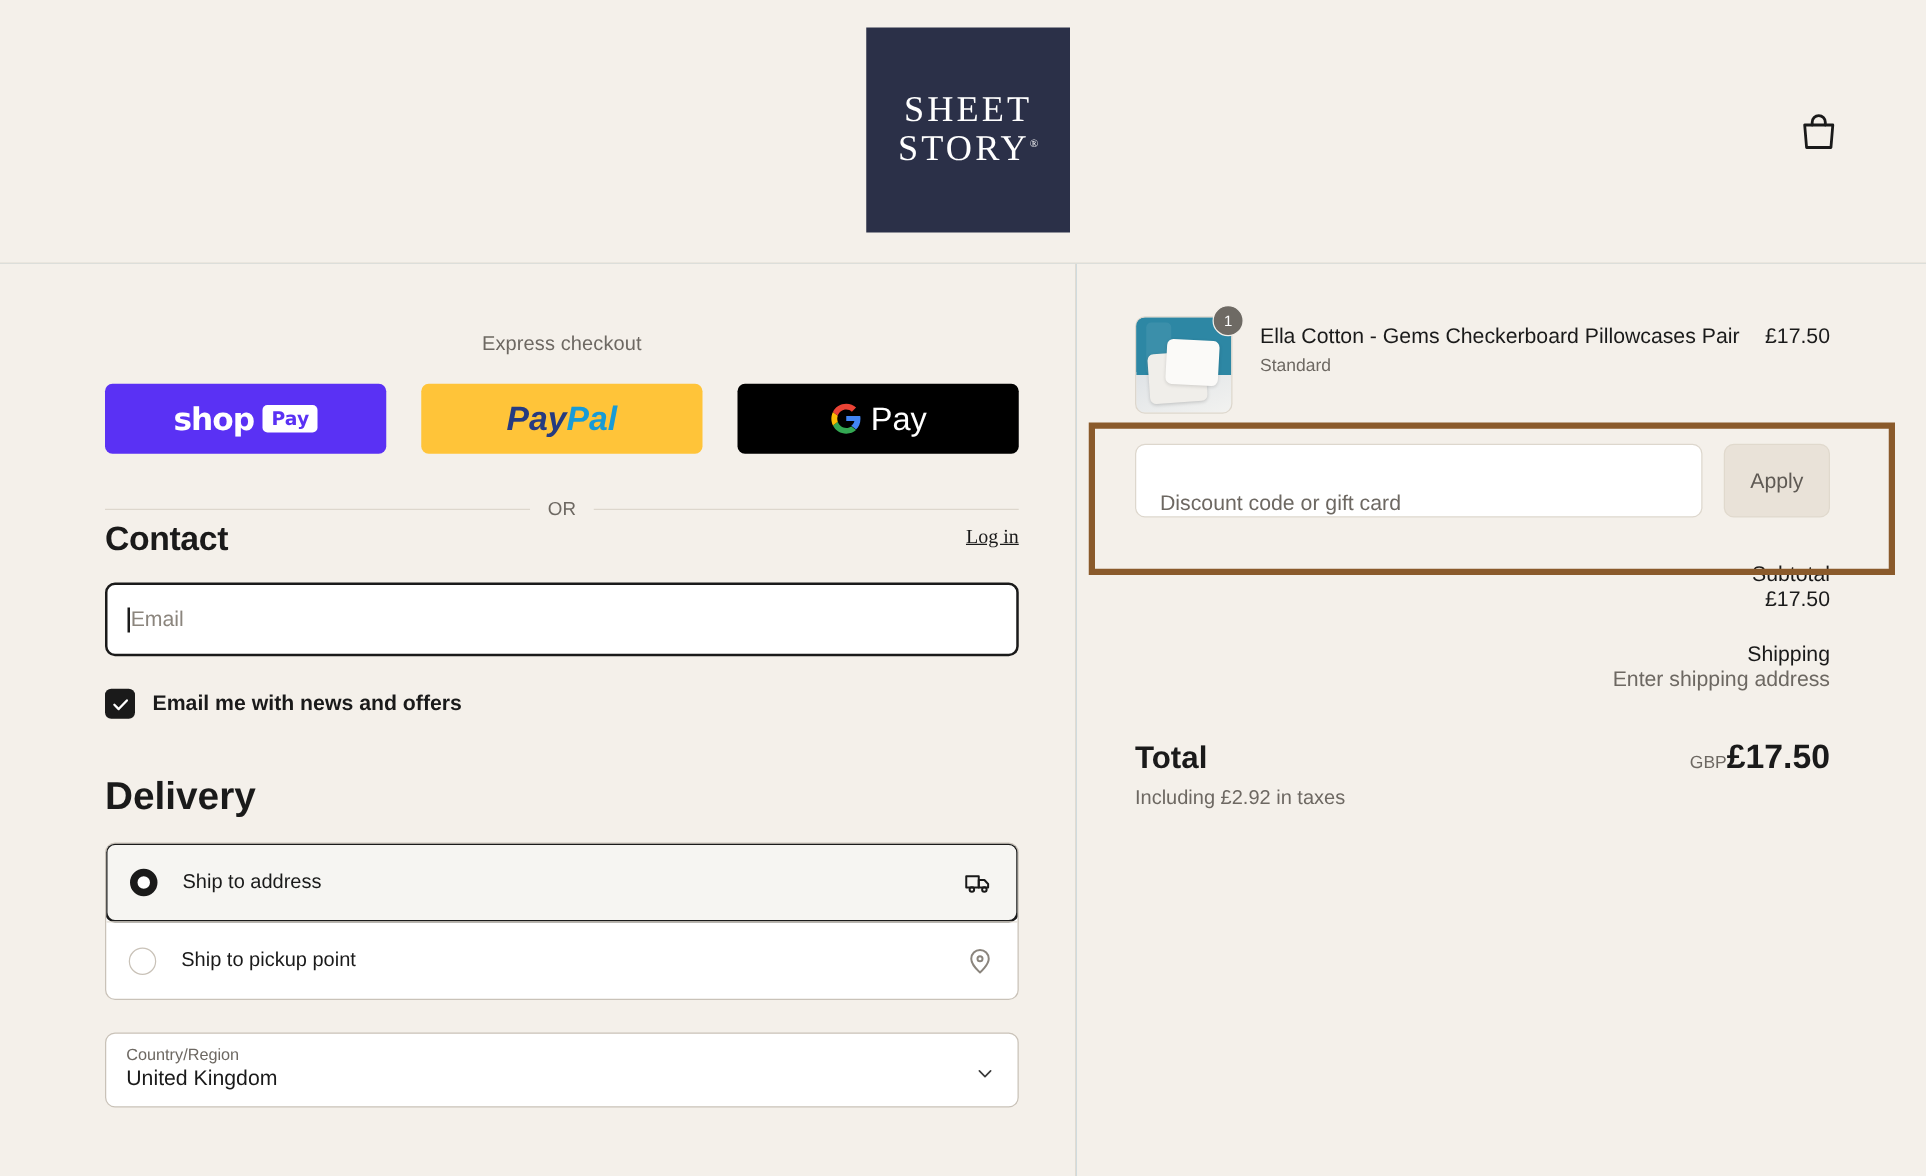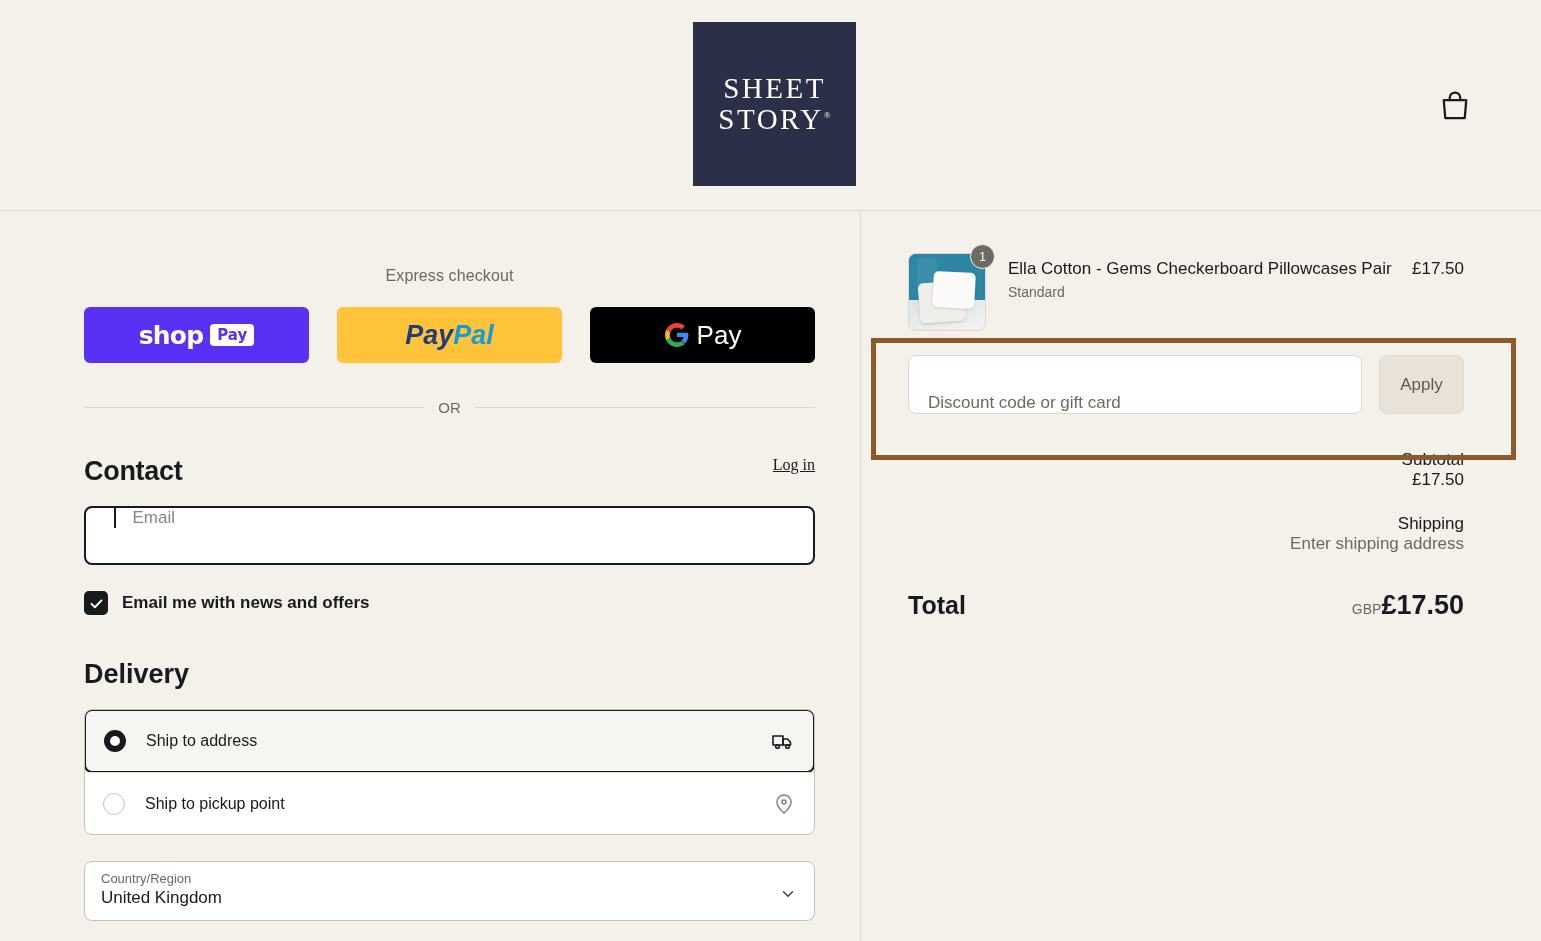--- a/index.html
+++ b/index.html
@@ -80,50 +80,49 @@
 
   
   .or-row {
     display: flex; align-items: center; gap: 14px; margin-top: 36px;
   }
   .or-line { flex: 1; height: 1px; background: #ddd7cd; }
   .or-text { color: #6d6862; font-size: 15px; }
 
   
   .sec-head-row {
-    display: flex; align-items: flex-start; justify-content: space-between;
-    margin-top: 40px;
+    display: flex; align-items: center; justify-content: space-between;
   }
   .sec-title {
     font-size: 27px; font-weight: bold; color: #1a1a1a; letter-spacing: -.3px;
   }
   .login-link {
     font-size: 16px; color: #1a1a1a; text-decoration: underline;
     cursor: pointer; padding-bottom: 3px; font-family: Liberation Serif, serif;
   }
   .field {
     margin-top: 19px; height: 59px; background: #fff;
     border: 1px solid #c9c2b8; border-radius: 8px;
-    display: flex; padding: 0 28px; position: relative; gap: 16px;
+    display: flex; align-items: center; padding: 0 16px; position: relative;
   }
   .field.focused { border: 2px solid #1a1a1a; }
   .field .caret {
     width: 1.5px; height: 20px; background: #1a1a1a; margin-right: 1px;
   }
   .field .ph { color: #8b857d; font-size: 17px; }
 
   .check-row { display: flex; align-items: center; gap: 14px; margin-top: 26px; font-weight: bold; }
   .checkbox {
     width: 24px; height: 24px; background: #1a1a1a; border-radius: 5px;
     display: flex; align-items: center; justify-content: center; cursor: pointer;
   }
   .check-label { font-size: 17px; color: #1a1a1a; }
 
   
-  .delivery-title { font-size: 27px; font-weight: bold; margin-top: 44px; color: #1a1a1a; }
+  .delivery-title { font-size: 31px; font-weight: bold; margin-top: 44px; color: #1a1a1a; }
   .radio-group {
     margin-top: 19px; border: 1px solid #c9c2b8; border-radius: 8px;
     overflow: hidden; background: #fff;
   }
   .radio-row {
     height: 62px; display: flex; align-items: center; padding: 0 18px;
     cursor: pointer; position: relative;
   }
   .radio-row.selected { background: #f6f5f2; border: 2px solid #1a1a1a;
     border-radius: 8px; margin: -1px; height: 64px; }
@@ -372,20 +371,21 @@
             <div class="tr-label">Shipping</div>
             <div class="tr-value muted">Enter shipping address</div>
           </div>
           <div class="grand-row">
             <div class="grand-label">Total</div>
             <div class="grand-right">
               <span class="grand-cur">GBP</span>
               <span class="grand-amt">£17.50</span>
             </div>
           </div>
+          <div class="tax-note">Including £2.92 in taxes</div>
         </div>
 
       </div>
     </div>
   </div>
 
   <div class="discount-highlight"></div>
 
 </div>
 

